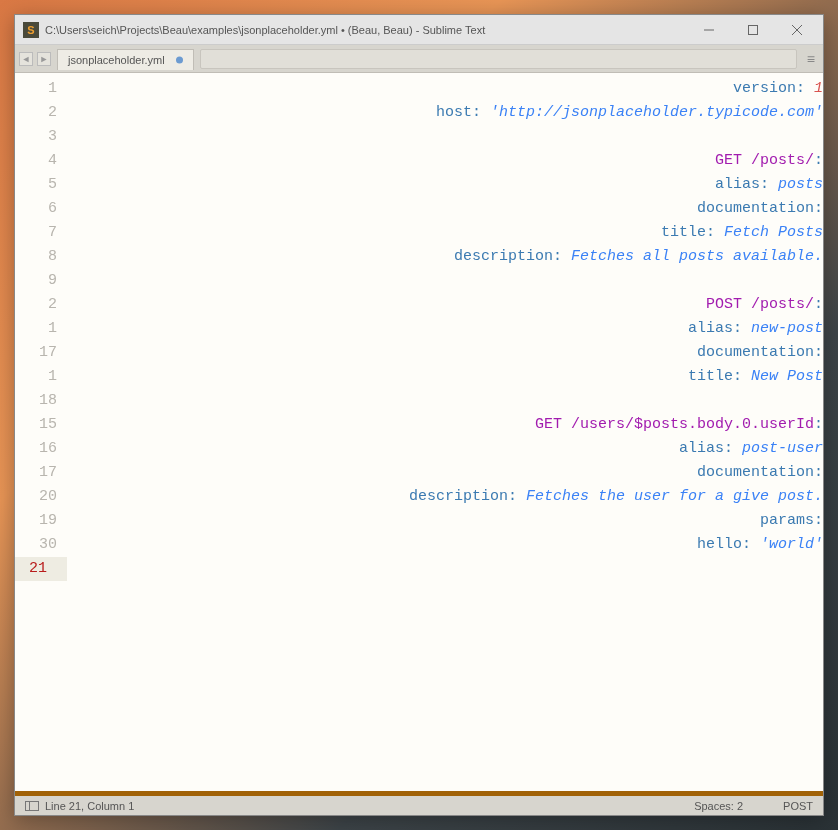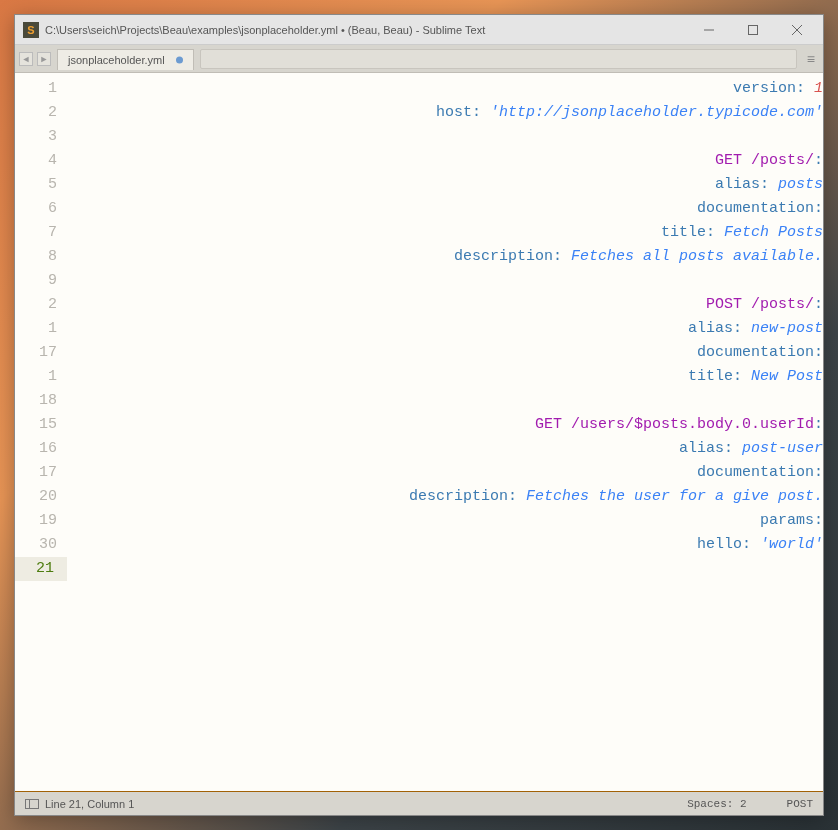--- a/index.html
+++ b/index.html
@@ -145,43 +145,43 @@
       text-align: right;
       padding: 4px 10px 0 0;
       color: #b8b5ae;
       user-select: none;
     }
     .gutter-line {
       height: 24px;
     }
     .gutter-line.current {
       background: #eeece2;
-      color: #4d7c0f;
+      color: #b91c1c;
       margin-right: -10px;
-      padding-right: 13px;
+      padding-right: 20px;
     }
     .code {
       flex: 1;
       padding: 4px 0 0 8px;
       white-space: pre;
       color: #333;
     }
     .code-line {
       height: 24px;
       text-align: right;
     }
     .k-key { color: #3b7ab1; }
     .k-num { color: #d9534f; font-style: italic; }
     .k-str { color: #3b82f6; font-style: italic; }
     .k-route { color: #a21caf; }
     .k-punct { color: #3b7ab1; }
     .statusbar {
       height: 24px;
       background: #d7d5ce;
-      border-top: 1px solid #a16207;
+      border-top: 5px solid #a16207;
       display: flex;
       align-items: center;
       padding: 0 10px;
       font-size: 11px;
       color: #555;
     }
     .status-left {
       display: flex;
       align-items: center;
       gap: 6px;
@@ -198,21 +198,20 @@
       left: 3px;
       top: 0;
       bottom: 0;
       width: 1px;
       background: #777;
     }
     .status-right {
       margin-left: auto;
       display: flex;
       gap: 40px;
-      font-family: Liberation Mono, monospace;
     }
   </style>
 </head>
 <body>
 
 <div class="window">
 
   <div class="titlebar">
     <div class="app-icon">S</div>
     <div class="title-text">C:\Users\seich\Projects\Beau\examples\jsonplaceholder.yml • (Beau, Beau) - Sublime Text</div>

